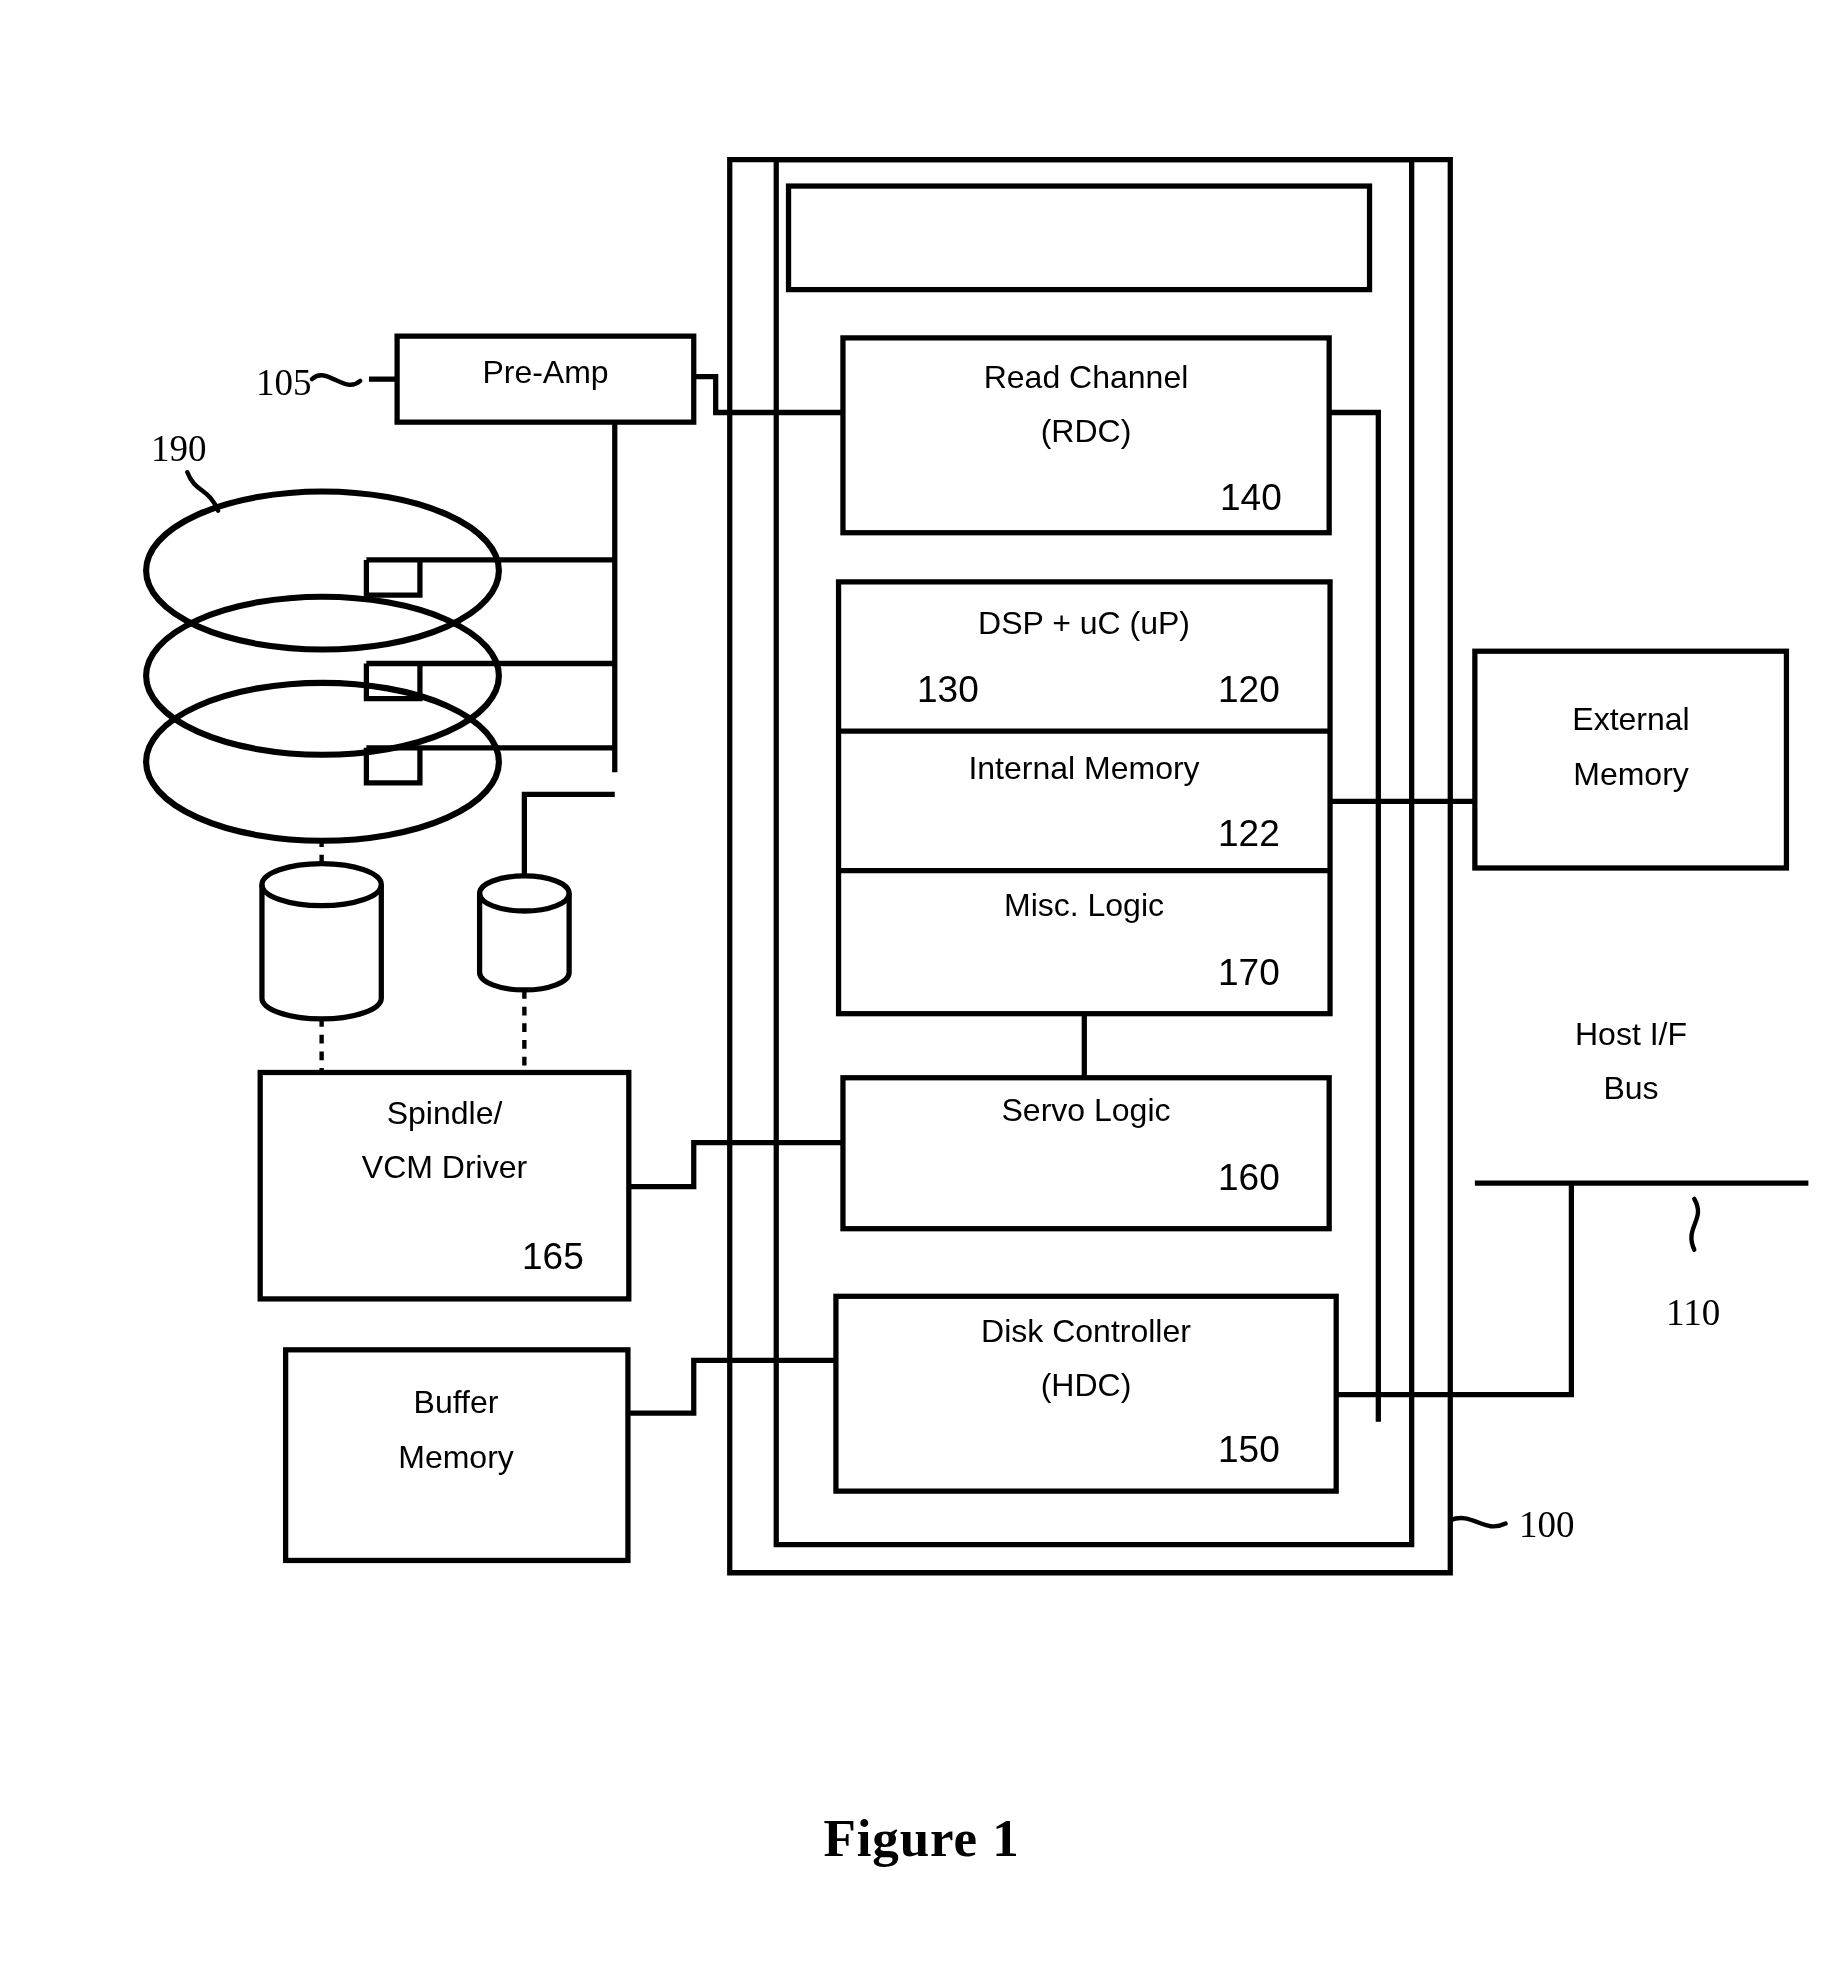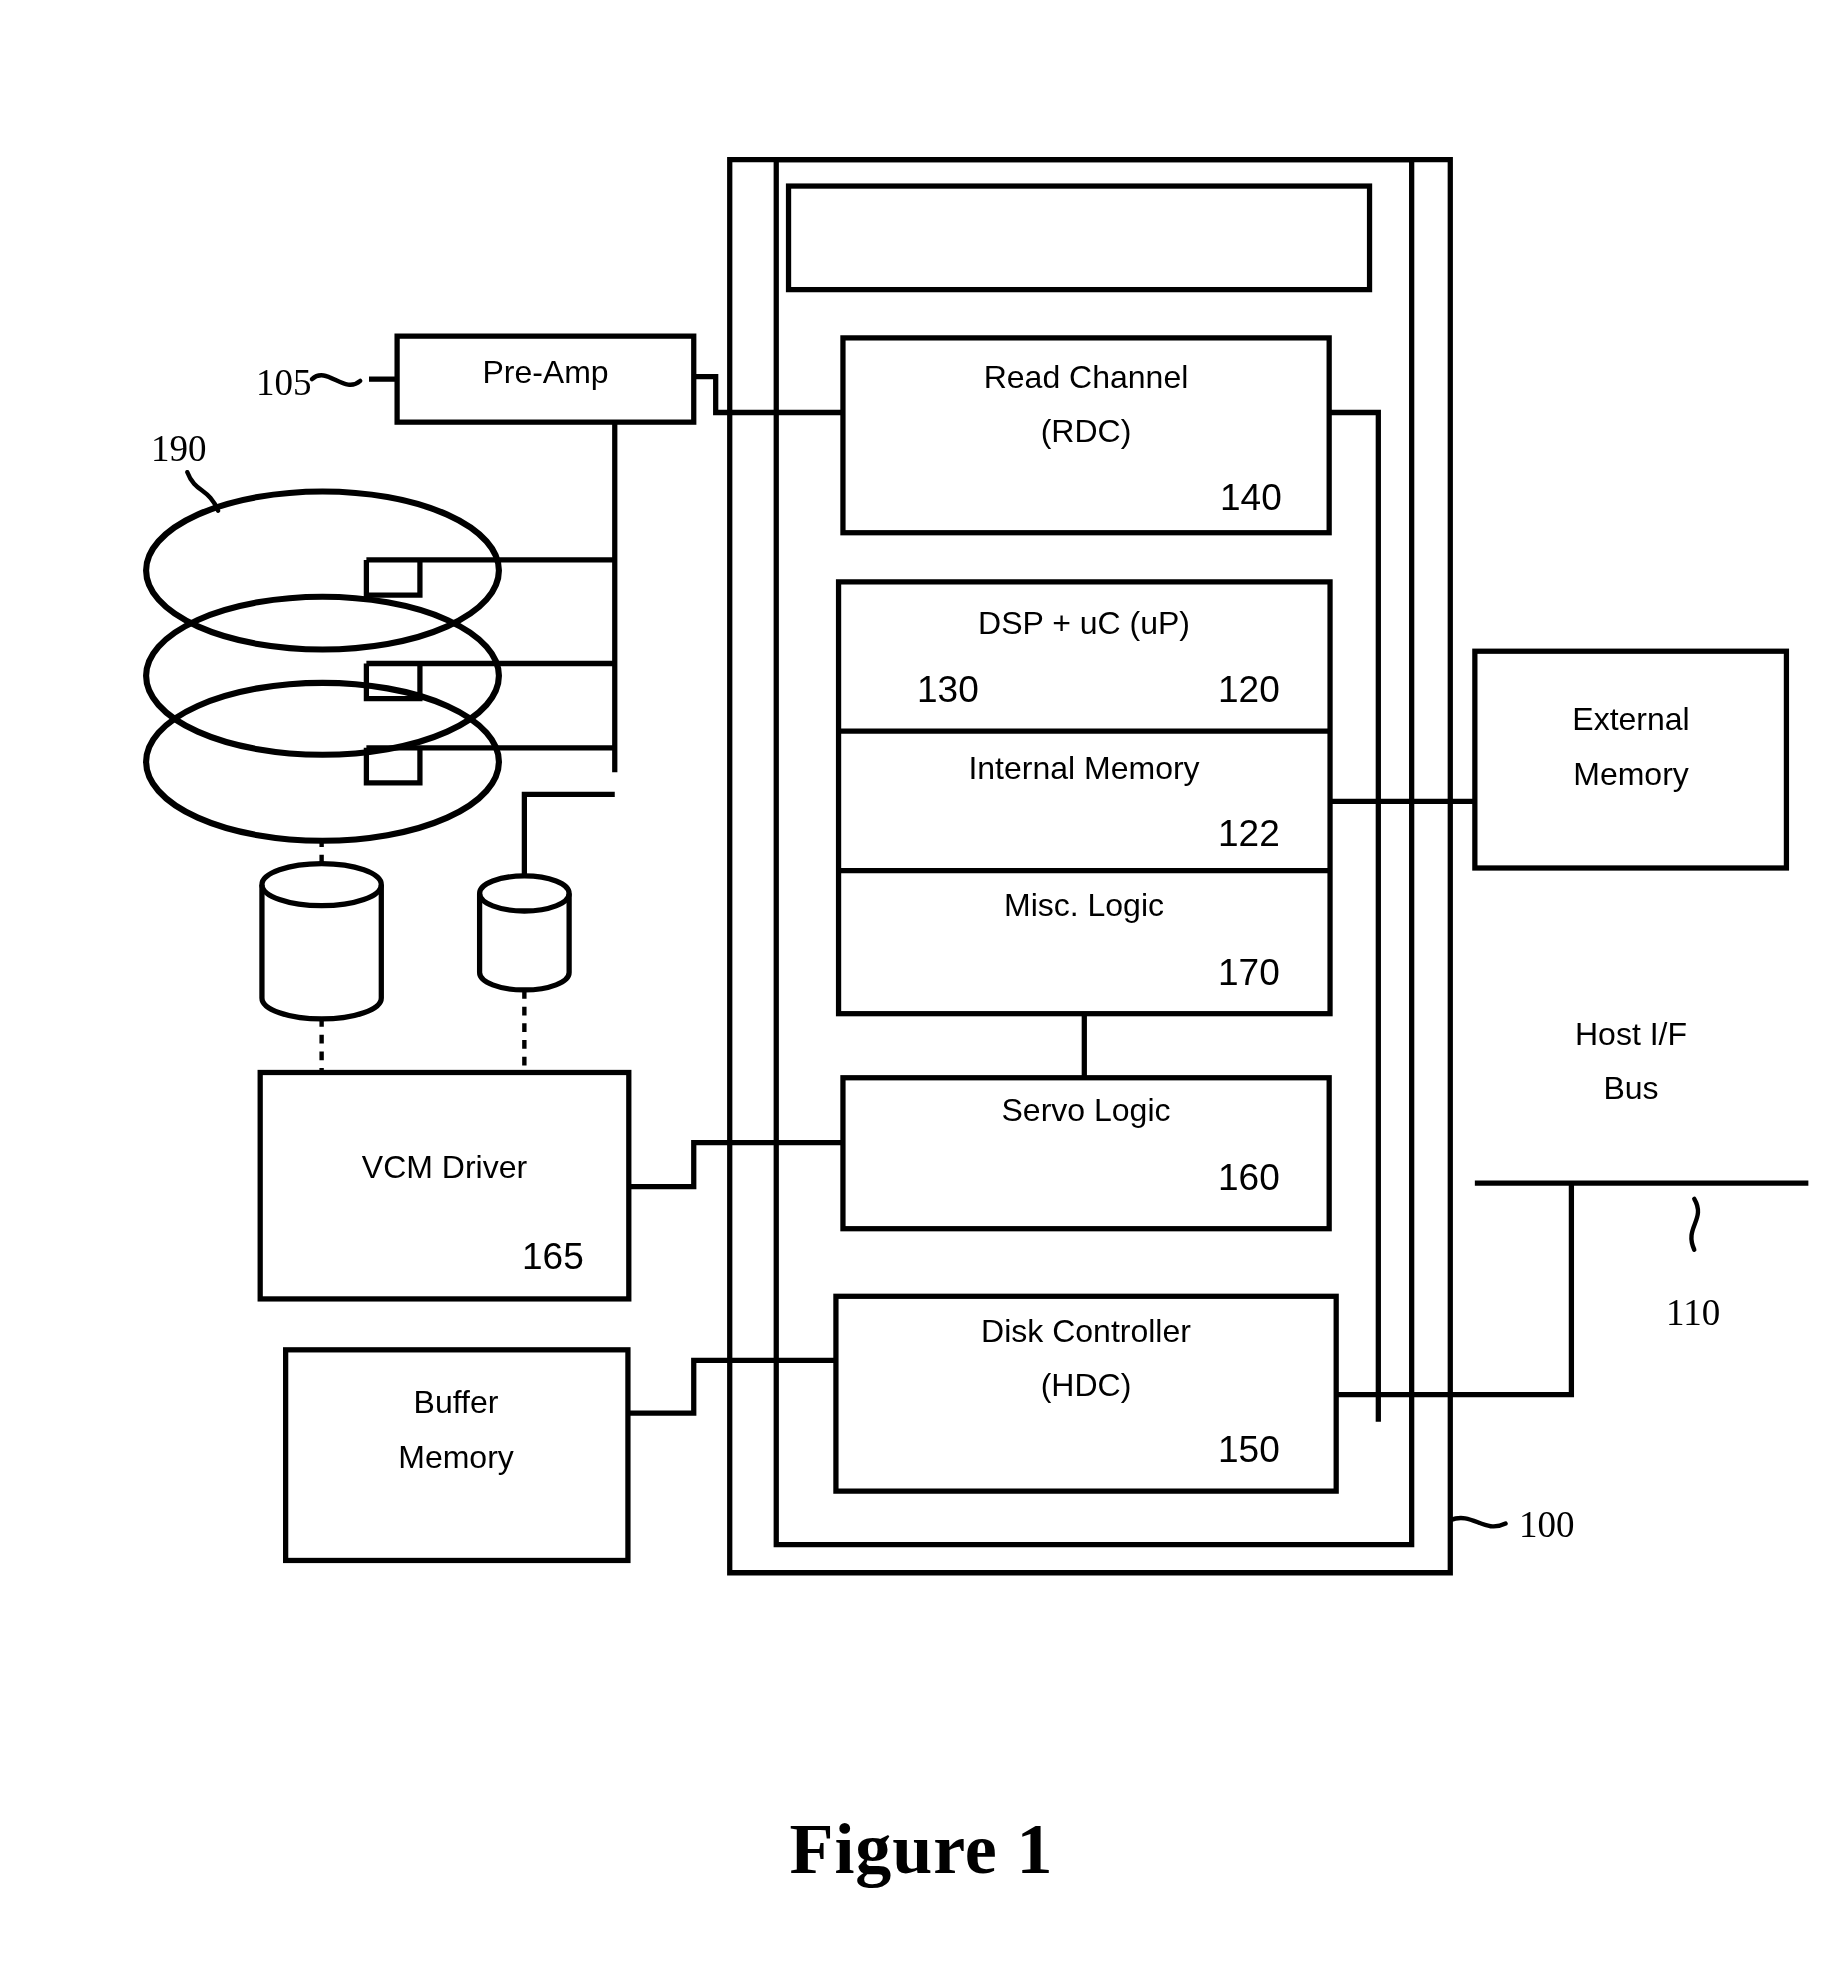--- a/index.html
+++ b/index.html
@@ -48,21 +48,21 @@
   .lbl-num-in {
     font-size: 37px;
   }
   .fig-caption {
     position: absolute;
     left: 0;
     top: 1808px;
     width: 1843px;
     text-align: center;
     font-family: "Liberation Serif", serif;
-    font-size: 72px;
+    font-size: 53px;
     font-weight: bold;
     color: #000000;
     letter-spacing: 0.9px;
   }
 </style>
 </head>
 <body>
 
 <div id="page">
 
@@ -162,20 +162,21 @@
   <div class="lbl lbl-block" style="left:838px; top:888px; width:492px;">Misc. Logic</div>
   <div class="lbl lbl-num-in" style="left:1218px; top:952px;">170</div>
 
   <div class="lbl lbl-block" style="left:843px; top:1093px; width:486px;">Servo Logic</div>
   <div class="lbl lbl-num-in" style="left:1218px; top:1157px;">160</div>
 
   <div class="lbl lbl-block" style="left:836px; top:1314px; width:500px;">Disk Controller</div>
   <div class="lbl lbl-block" style="left:836px; top:1368px; width:500px;">(HDC)</div>
   <div class="lbl lbl-num-in" style="left:1218px; top:1429px;">150</div>
 
+  <div class="lbl lbl-block" style="left:260px; top:1096px; width:369px;">Spindle/</div>
   <div class="lbl lbl-block" style="left:260px; top:1150px; width:369px;">VCM Driver</div>
   <div class="lbl lbl-num-in" style="left:522px; top:1236px;">165</div>
 
   <div class="lbl lbl-block" style="left:285px; top:1385px; width:342px;">Buffer</div>
   <div class="lbl lbl-block" style="left:285px; top:1440px; width:342px;">Memory</div>
 
   <div class="lbl lbl-block" style="left:1475px; top:702px; width:312px;">External</div>
   <div class="lbl lbl-block" style="left:1475px; top:757px; width:312px;">Memory</div>
 
   <div class="lbl lbl-block" style="left:1482px; top:1017px; width:298px;">Host I/F</div>

